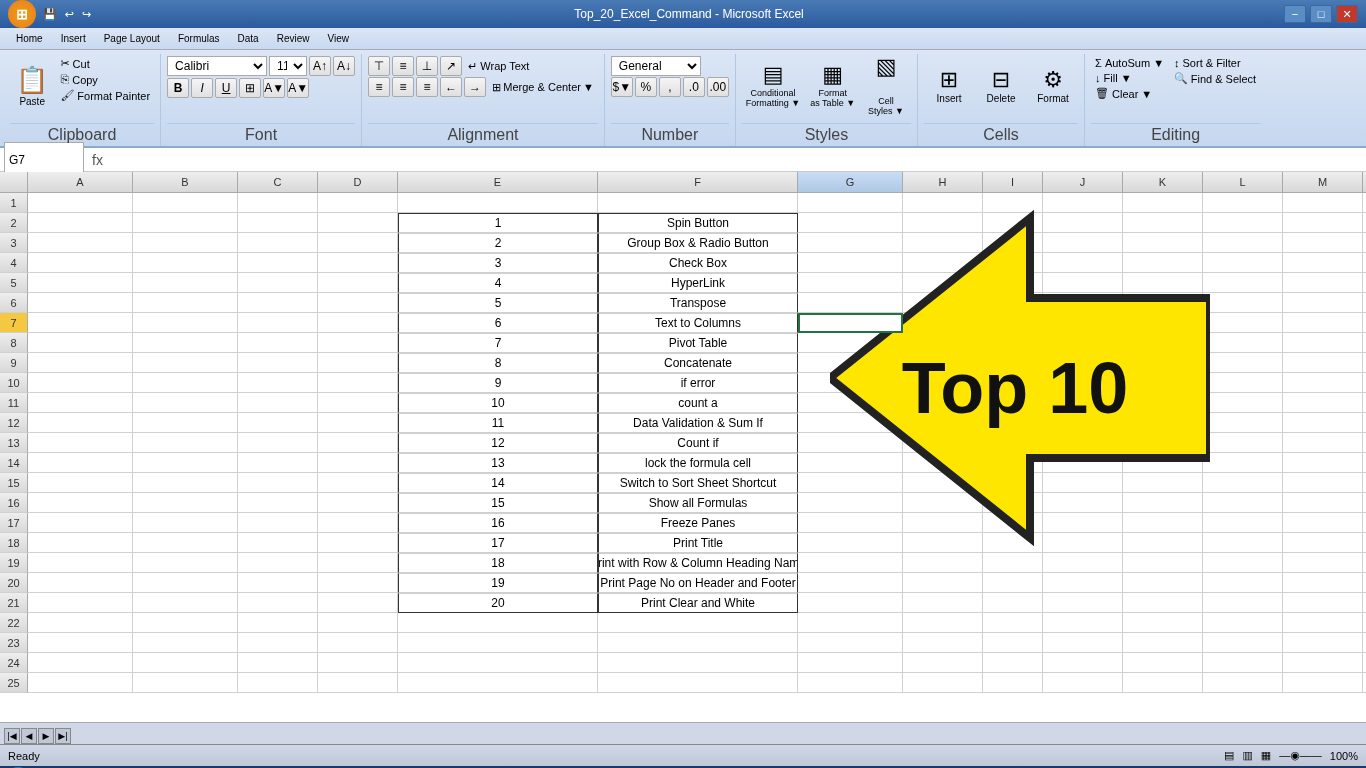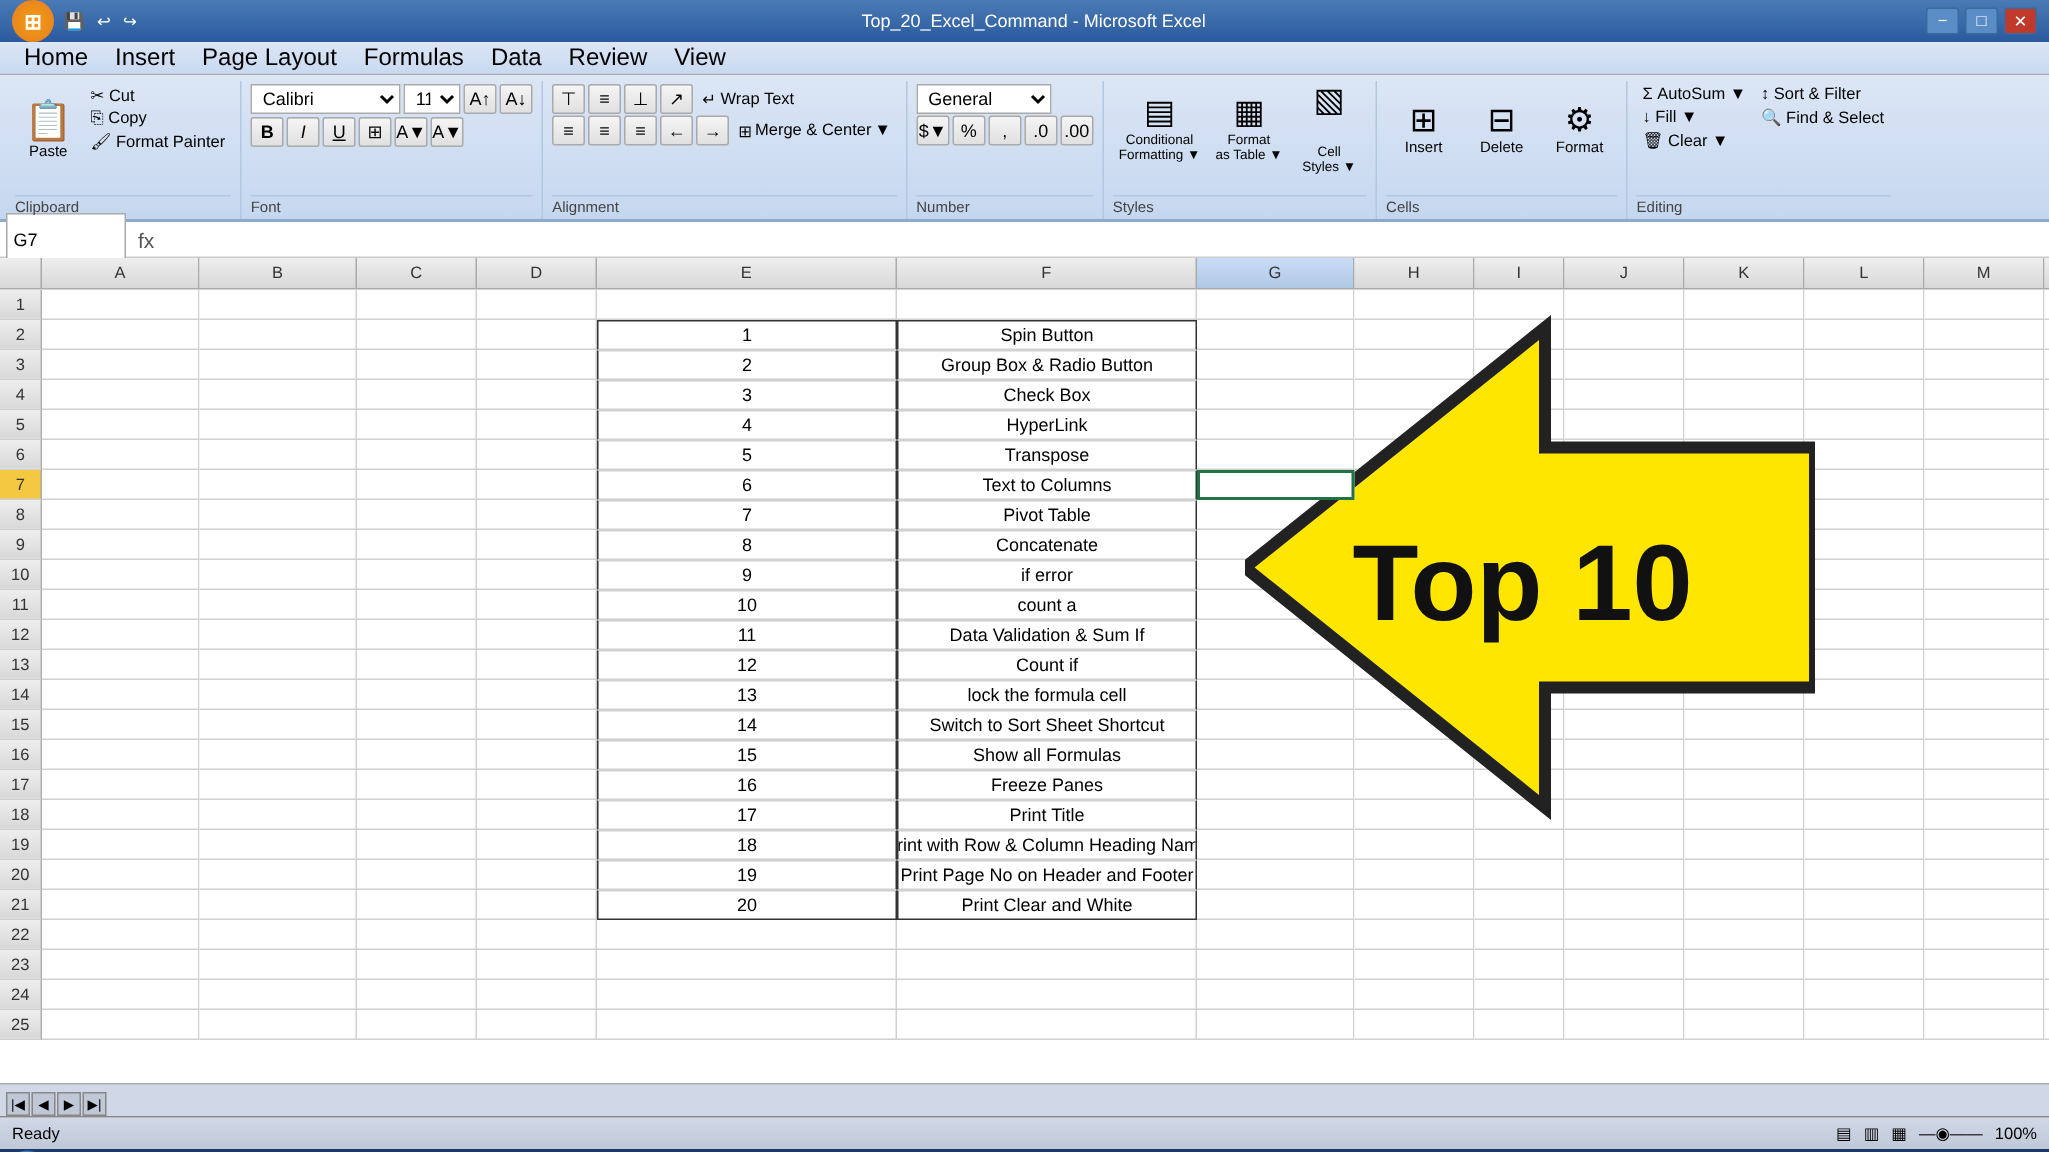--- a/index.html
+++ b/index.html
@@ -27,21 +27,21 @@
     
     .menu-bar {
       background: linear-gradient(to bottom, #dce6f5, #c8d9f0);
       height: 22px;
       display: flex;
       align-items: center;
       padding: 0 8px;
       gap: 2px;
       border-bottom: 1px solid #aab;
     }
-    .menu-item { padding: 2px 8px; font-size: 16px; cursor: pointer; border-radius: 3px; }
+    .menu-item { padding: 2px 8px; font-size: 10px; cursor: pointer; border-radius: 3px; }
 
     
     .ribbon {
       background: linear-gradient(to bottom, #dce6f5, #c5d7ef);
       border-bottom: 2px solid #8aabcc;
       padding: 4px 4px 0 4px;
       display: flex;
       align-items: stretch;
       min-height: 98px;
     }
@@ -49,22 +49,23 @@
       display: flex;
       flex-direction: column;
       align-items: center;
       padding: 2px 6px;
       border-right: 1px solid #b0c8e4;
       position: relative;
     }
     .ribbon-group:last-child { border-right: none; }
     .ribbon-group-content { display: flex; align-items: flex-start; gap: 2px; flex: 1; }
     .ribbon-group-label {
-      font-size: 10px;
+      font-size: 16px;
       color: #444;
+      text-align: center;
       margin-top: auto;
       padding-top: 2px;
       width: 100%;
       border-top: 1px solid #b0c8e4;
     }
 
     .ribbon-btn {
       display: flex;
       flex-direction: column;
       align-items: center;

